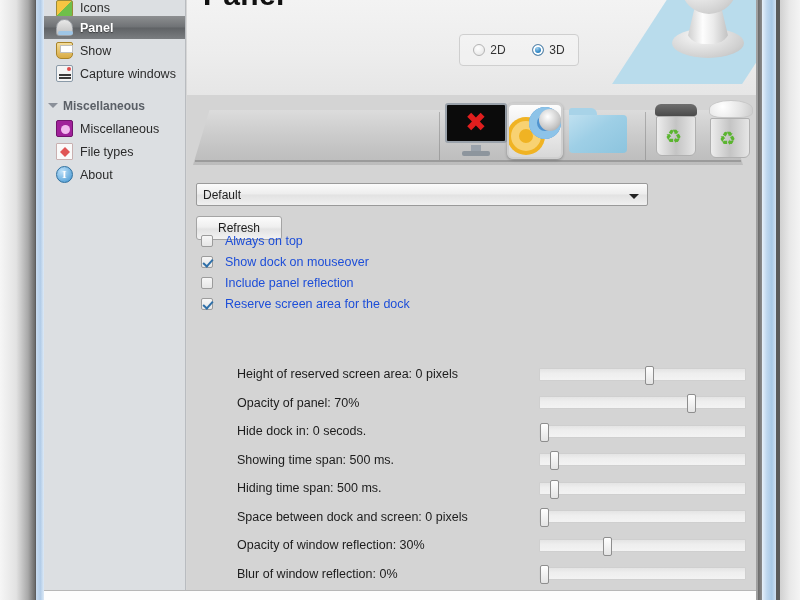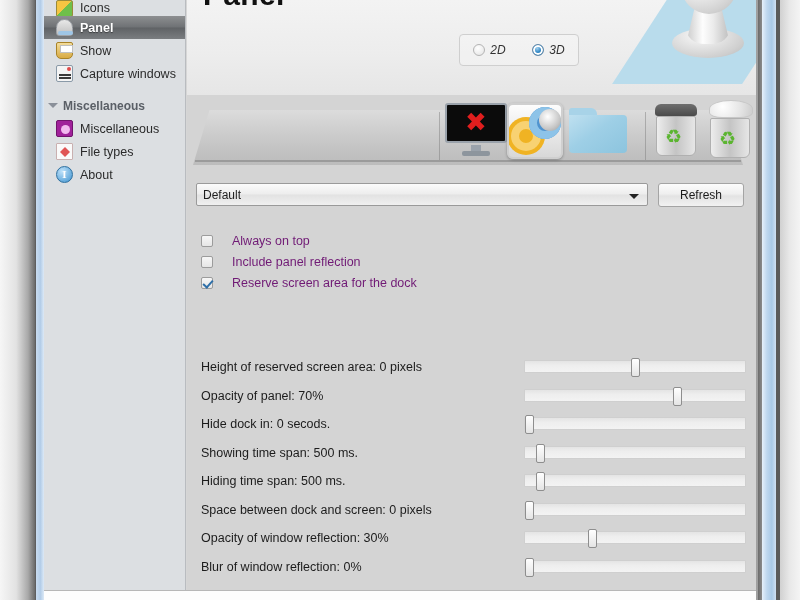--- a/index.html
+++ b/index.html
@@ -115,21 +115,21 @@
     font-size: 30px; font-weight: bold; color: #111;
     letter-spacing: .3px;
   }
   .mode-box {
     position: absolute; left: 272px; top: 34px;
     width: 120px; height: 32px;
     border: 1px solid #cfcfcf; border-radius: 4px;
     background: rgba(255,255,255,.25);
     display: flex; align-items: center; justify-content: space-around;
   }
-  .radio-opt { display:flex; align-items:center; gap:5px; font-size:12px; color:#333;font-style:italic; }
+  .radio-opt { display:flex; align-items:center; gap:5px; font-size:12px; color:#333; }
   .radio {
     width: 12px; height: 12px; border-radius:50%;
     border:1px solid #b4b4b4;
     background: radial-gradient(circle at 40% 32%,#ffffff,#e2e2e2);
   }
   .radio.on {
     border:1px solid #5e86a8;
     background: radial-gradient(circle at 42% 34%,#9fd0f0 0%,#2f86c4 45%,#12608f 100%);
     box-shadow: inset 0 0 0 2px #fff;
   }
@@ -216,53 +216,53 @@
     background: linear-gradient(to right,#ededed,#c4c4c4 50%,#e6e6e6);
     border:1px solid #b0b0b0; border-radius: 2px 2px 6px 6px;
     position: relative;}
   .recycle { position:absolute; left:8px; top:10px; font-size:19px; color:#5bb530; line-height:19px; }
   .trash-full { width: 44px; height: 18px; border-radius: 50% 50% 30% 30%;
     background: radial-gradient(circle at 30% 35%,#ffffff,#e4e4e4 60%,#cccccc);
     border:1px solid #c7c7c7;}
 
   
   .form-area { position:absolute; left:0; top: 175px; width:569px; height: 415px; }
-  .combo-row { position:absolute; left: 9px; top: 8px; display:flex; gap:10px; }
+  .combo-row { position:absolute; left: 9px; top: 8px; display:flex; gap:10px;flex-direction:column; }
   .combo {
     width: 452px; height: 23px;
     border: 1px solid #9a9a9a; border-radius: 2px;
     background: linear-gradient(to bottom,#fbfbfb 0%,#ededed 48%,#e2e2e2 52%,#f0f0f0 100%);
     display:flex; align-items:center; padding: 0 6px;
     font-size: 12px; color: #1e1e1e; position:relative;
   }
   .combo-arrow { position:absolute; right: 8px; top: 10px; width:0;height:0;
     border-left:5px solid transparent;border-right:5px solid transparent;border-top:5px solid #222;}
   .btn {
     width: 86px; height: 24px;
     border: 1px solid #a4a4a4; border-radius: 3px;
     background: linear-gradient(to bottom,#fcfcfc 0%,#efefef 45%,#e3e3e3 55%,#f2f2f2 100%);
     font-size: 12px; color:#1c1c1c;
     display:flex; align-items:center; justify-content:center;
   }
   .checks { position:absolute; left: 14px; top: 55px; }
-  .check-row { display:flex; align-items:center; gap:19px; height:21px; font-size:12.5px; color:#701a75;}
+  .check-row { display:flex; align-items:center; gap:12px; height:21px; font-size:12.5px; color:#1d4ed8;}
   .cbox {
     width: 12px; height: 12px; flex:0 0 12px;
     border: 1px solid #9c9c9c; border-radius:2px;
     background: linear-gradient(to bottom,#f7f7f7,#e6e6e6);
     position:relative;
   }
   .cbox.on::after {
     content:"";
     position:absolute; left:3px; top:0px; width:4px; height:8px;
     border: solid #2e6fa8; border-width: 0 2px 2px 0;
     transform: rotate(42deg);
   }
   .sliders { position:absolute; left: 14px; top: 185px; width: 545px; }
-  .slider-row { display:flex; align-items:flex-start; height: 28.5px; }
+  .slider-row { display:flex; align-items:center; height: 28.5px; margin-left: 36px; }
   .slider-label { width: 335px; font-size: 12.5px; color: #1c1c1c; }
   .track {
     position: relative;
     width: 230px; height: 13px;
     background: linear-gradient(to bottom,#e4e4e4,#eeeeee 40%,#f3f3f3);
     border: 1px solid #cfcfcf;
     border-radius: 1px;
   }
   .thumb {
     position: absolute; top: -3px;
@@ -394,20 +394,24 @@
           </div>
           <div class="btn">Refresh</div>
         </div>
 
         <div class="checks">
           <div class="check-row">
             <span class="cbox"></span>
             <span>Always on top</span>
           </div>
           <div class="check-row">
+            <span class="cbox on"></span>
+            <span>Show dock on mouseover</span>
+          </div>
+          <div class="check-row">
             <span class="cbox"></span>
             <span>Include panel reflection</span>
           </div>
           <div class="check-row">
             <span class="cbox on"></span>
             <span>Reserve screen area for the dock</span>
           </div>
         </div>
 
         <div class="sliders">

